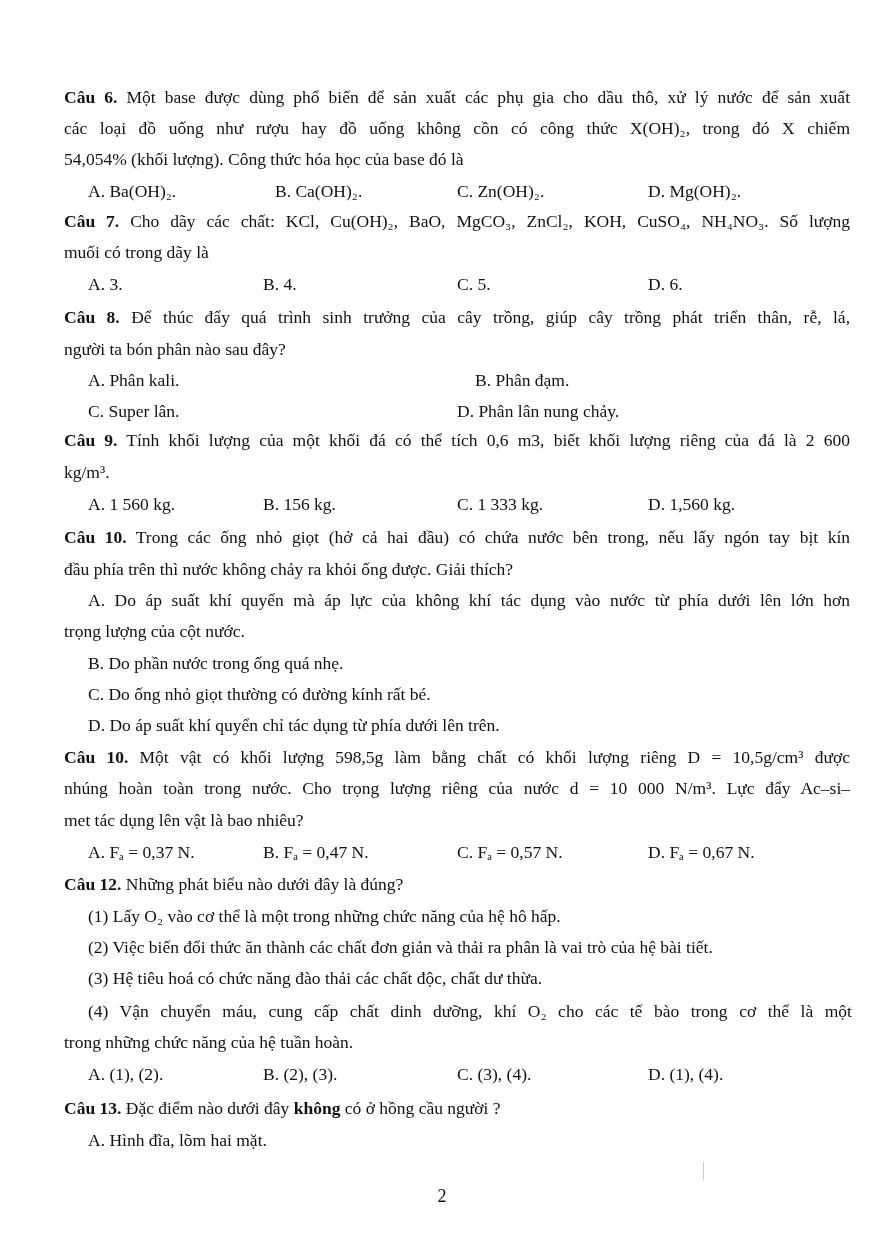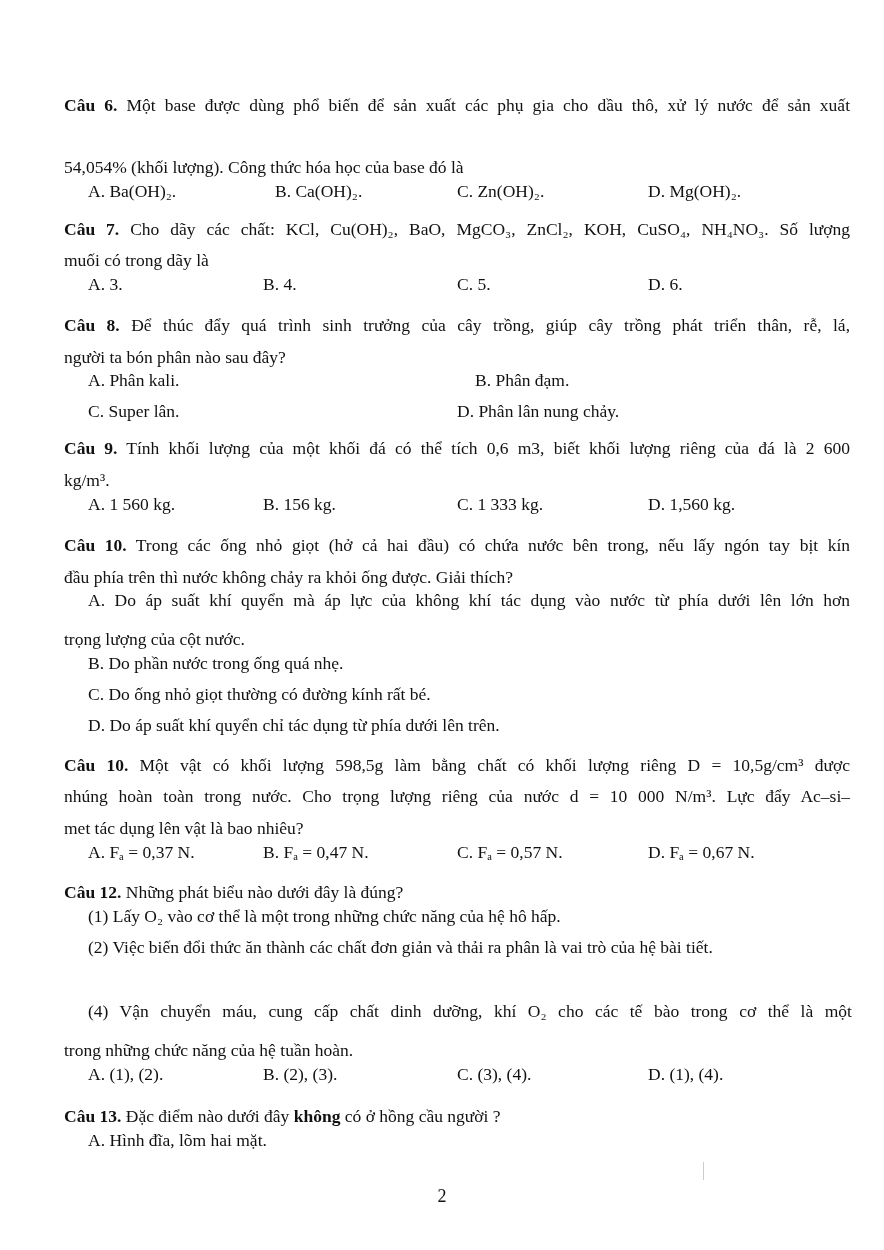--- a/index.html
+++ b/index.html
@@ -1,33 +1,34 @@
 <!DOCTYPE html>
 <html><head>
   <meta charset="utf-8">
   <style>
     html, body { margin: 0; padding: 0; background: #ffffff; }
     body {
       width: 884px; height: 1250px; position: relative; overflow: hidden;
       font-family: "Liberation Serif", serif; color: #111; font-size: 17.5px;
     }
     .page { position: absolute; left: 0; top: 0; width: 884px; height: 1250px; }
-    .line { position: absolute; left: 64px; white-space: nowrap; line-height: 22px; margin-top: 8px; }
+    .line { position: absolute; left: 64px; white-space: nowrap; line-height: 22px; }
     .just { width: 786px; text-align: justify; text-align-last: justify; white-space: normal; }
     .b { font-weight: bold; }
     .opt { position: absolute; white-space: nowrap; line-height: 22px; }
     .pageno { position: absolute; left: 0; width: 884px; top: 1186px; text-align: center; font-size: 18px; }
     .mark { position: absolute; left: 703px; top: 1162px; width: 1px; height: 18px; background: #ccc; }
   </style>
 </head>
 <body>
 
 <div class="page">
 
   <div class="line just" style="top:86px"><span class="b">Câu 6.</span> <span>Một base được dùng phổ biến để sản xuất các phụ gia cho dầu thô, xử lý nước để sản xuất</span></div>
+  <div class="line just" style="top:117px">các loại đồ uống như rượu hay đồ uống không cồn có công thức X(OH)₂, trong đó X chiếm</div>
   <div class="line" style="top:148px">54,054% (khối lượng). Công thức hóa học của base đó là</div>
   <div class="opt" style="left:88px;top:180px">A. Ba(OH)₂.</div>
   <div class="opt" style="left:275px;top:180px">B. Ca(OH)₂.</div>
   <div class="opt" style="left:457px;top:180px">C. Zn(OH)₂.</div>
   <div class="opt" style="left:648px;top:180px">D. Mg(OH)₂.</div>
 
   <div class="line just" style="top:210px"><span class="b">Câu 7.</span> <span>Cho dãy các chất: KCl, Cu(OH)₂, BaO, MgCO₃, ZnCl₂, KOH, CuSO₄, NH₄NO₃. Số lượng</span></div>
   <div class="line" style="top:241px">muối có trong dãy là</div>
   <div class="opt" style="left:88px;top:273px">A. 3.</div>
   <div class="opt" style="left:263px;top:273px">B. 4.</div>
@@ -60,20 +61,21 @@
   <div class="line just" style="top:777px">nhúng hoàn toàn trong nước. Cho trọng lượng riêng của nước d = 10 000 N/m³. Lực đẩy Ac–si–</div>
   <div class="line" style="top:809px">met tác dụng lên vật là bao nhiêu?</div>
   <div class="opt" style="left:88px;top:841px">A. Fₐ = 0,37 N.</div>
   <div class="opt" style="left:263px;top:841px">B. Fₐ = 0,47 N.</div>
   <div class="opt" style="left:457px;top:841px">C. Fₐ = 0,57 N.</div>
   <div class="opt" style="left:648px;top:841px">D. Fₐ = 0,67 N.</div>
 
   <div class="line" style="top:873px"><span class="b">Câu 12.</span> <span>Những phát biểu nào dưới đây là đúng?</span></div>
   <div class="opt" style="left:88px;top:905px">(1) Lấy O₂ vào cơ thể là một trong những chức năng của hệ hô hấp.</div>
   <div class="opt" style="left:88px;top:936px">(2) Việc biến đổi thức ăn thành các chất đơn giản và thải ra phân là vai trò của hệ bài tiết.</div>
+  <div class="opt" style="left:88px;top:967px">(3) Hệ tiêu hoá có chức năng đào thải các chất độc, chất dư thừa.</div>
   <div class="opt just" style="left:88px;width:764px;top:1000px">(4) Vận chuyển máu, cung cấp chất dinh dưỡng, khí O₂ cho các tế bào trong cơ thể là một</div>
   <div class="line" style="top:1031px">trong những chức năng của hệ tuần hoàn.</div>
   <div class="opt" style="left:88px;top:1063px">A. (1), (2).</div>
   <div class="opt" style="left:263px;top:1063px">B. (2), (3).</div>
   <div class="opt" style="left:457px;top:1063px">C. (3), (4).</div>
   <div class="opt" style="left:648px;top:1063px">D. (1), (4).</div>
 
   <div class="line" style="top:1097px"><span class="b">Câu 13.</span> <span>Đặc điểm nào dưới đây </span><span class="b">không</span><span> có ở hồng cầu người ?</span></div>
   <div class="opt" style="left:88px;top:1129px">A. Hình đĩa, lõm hai mặt.</div>
 

